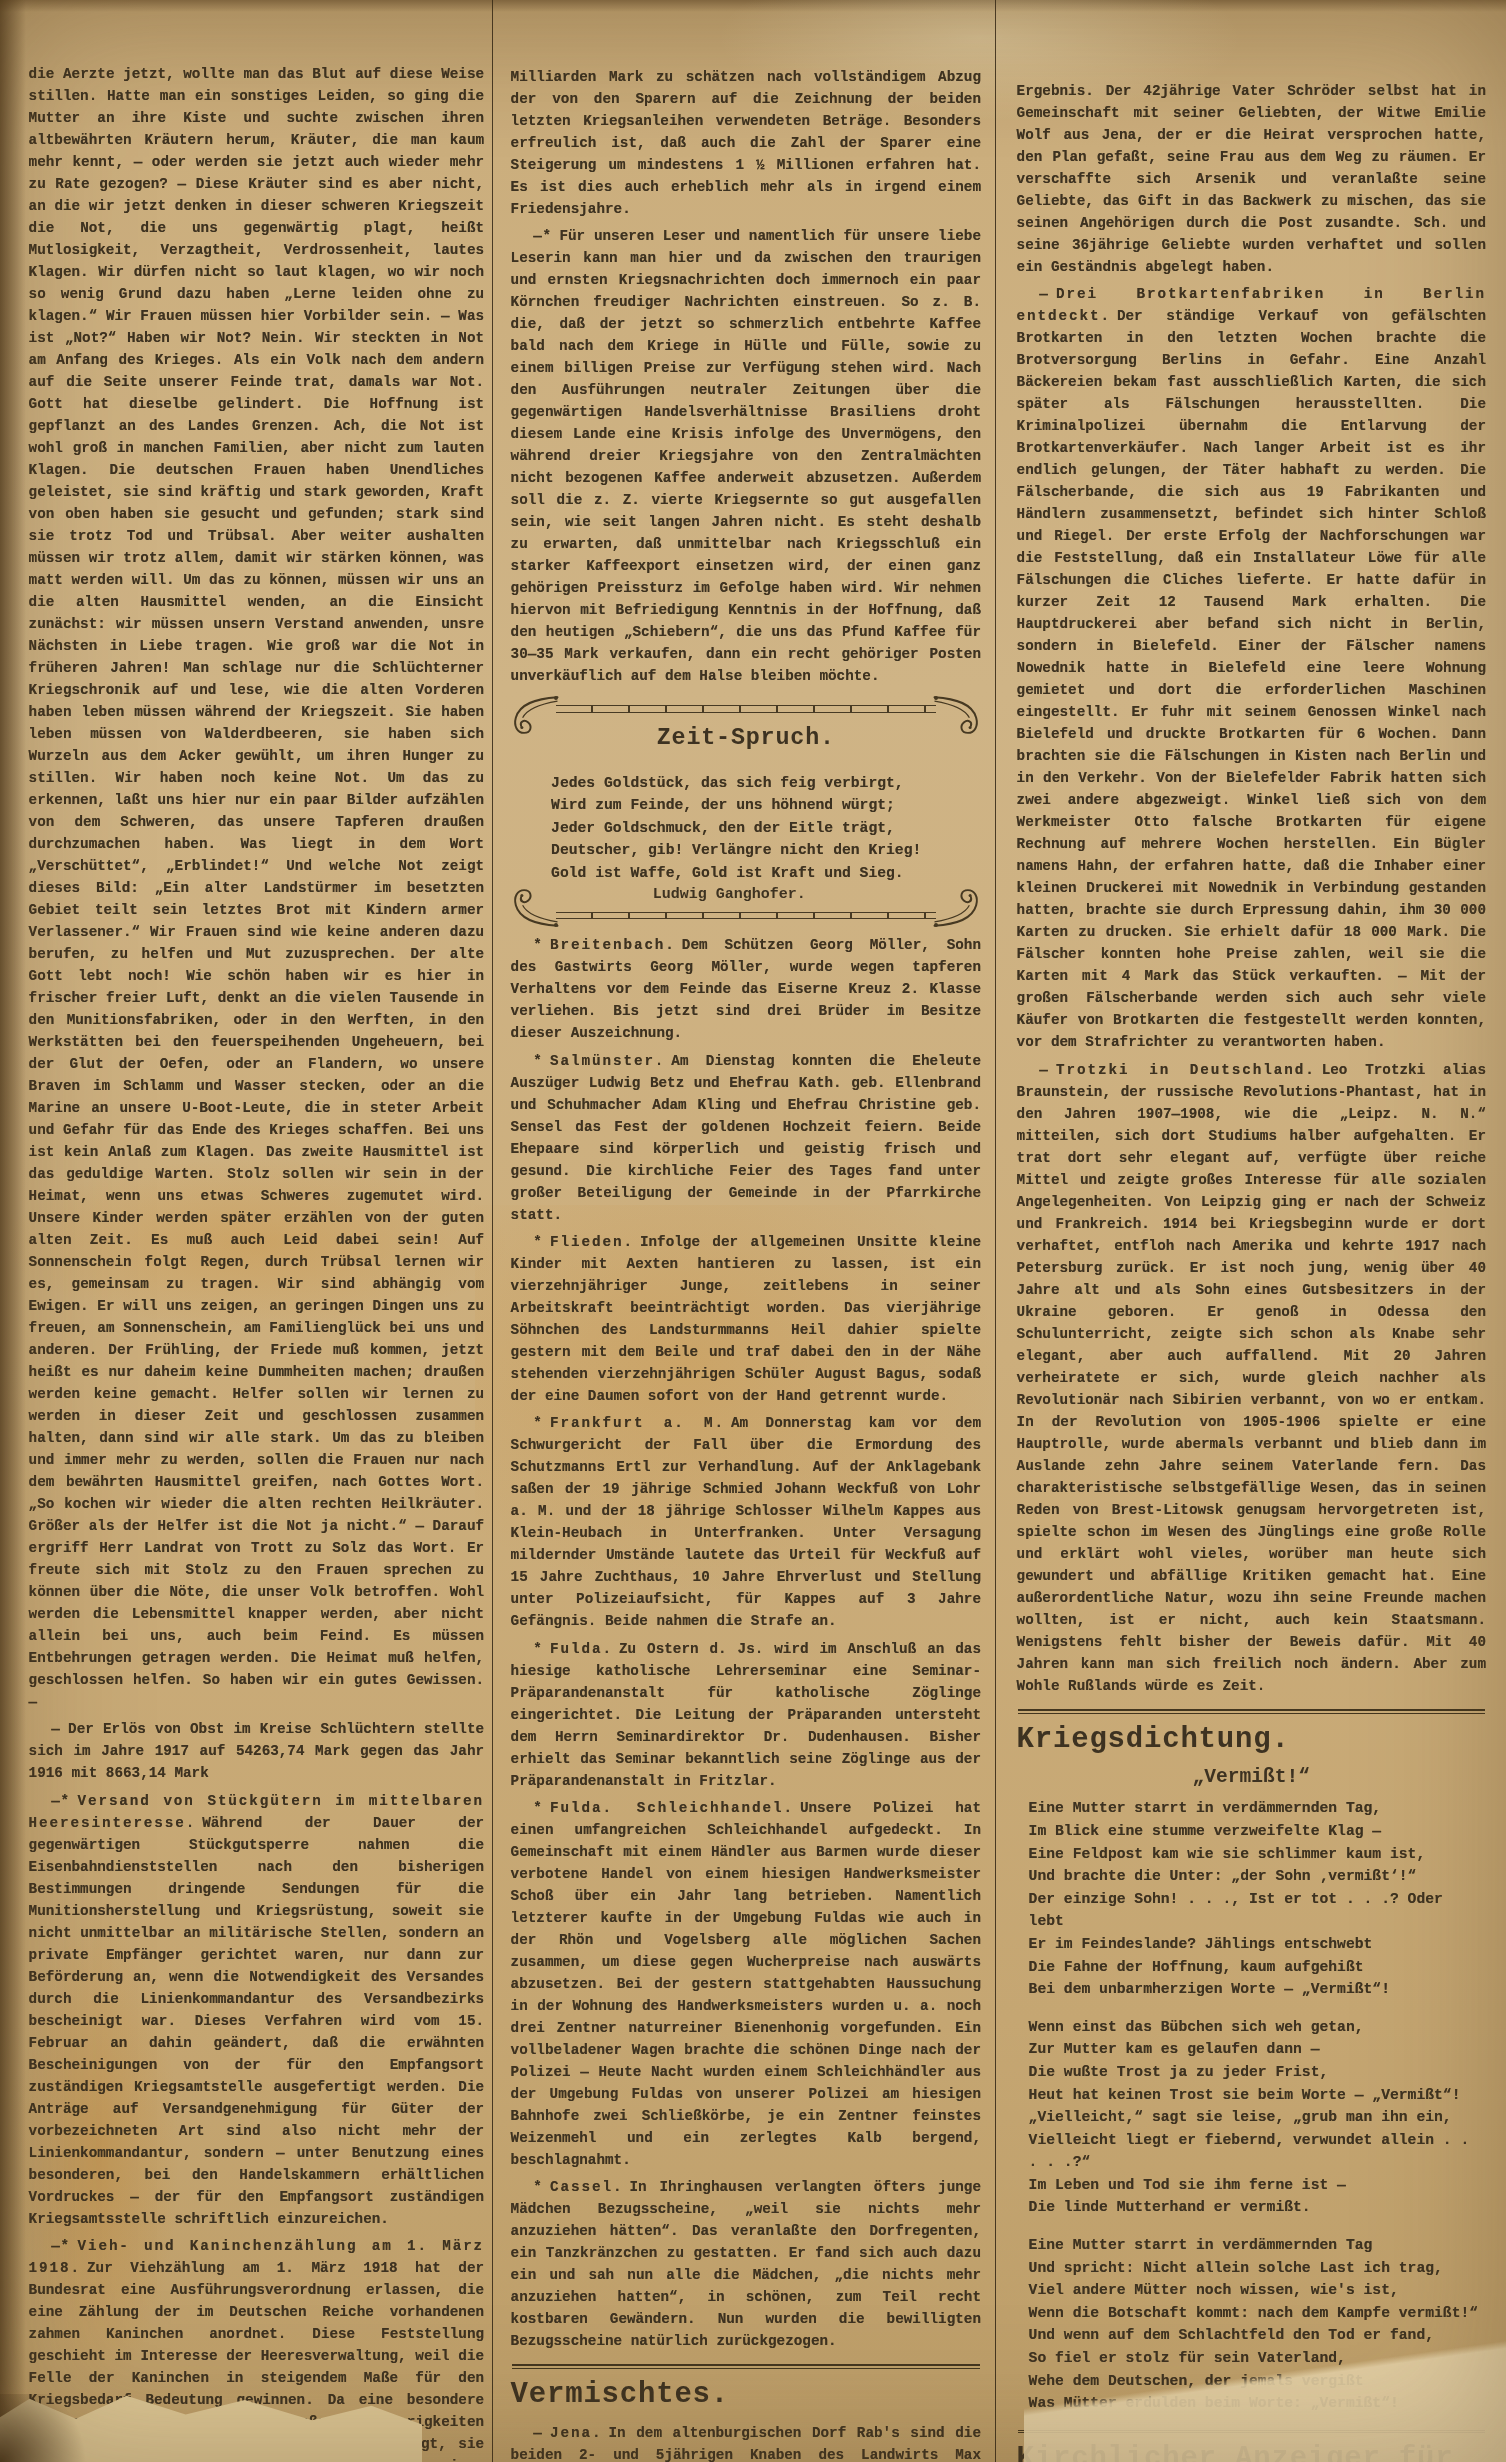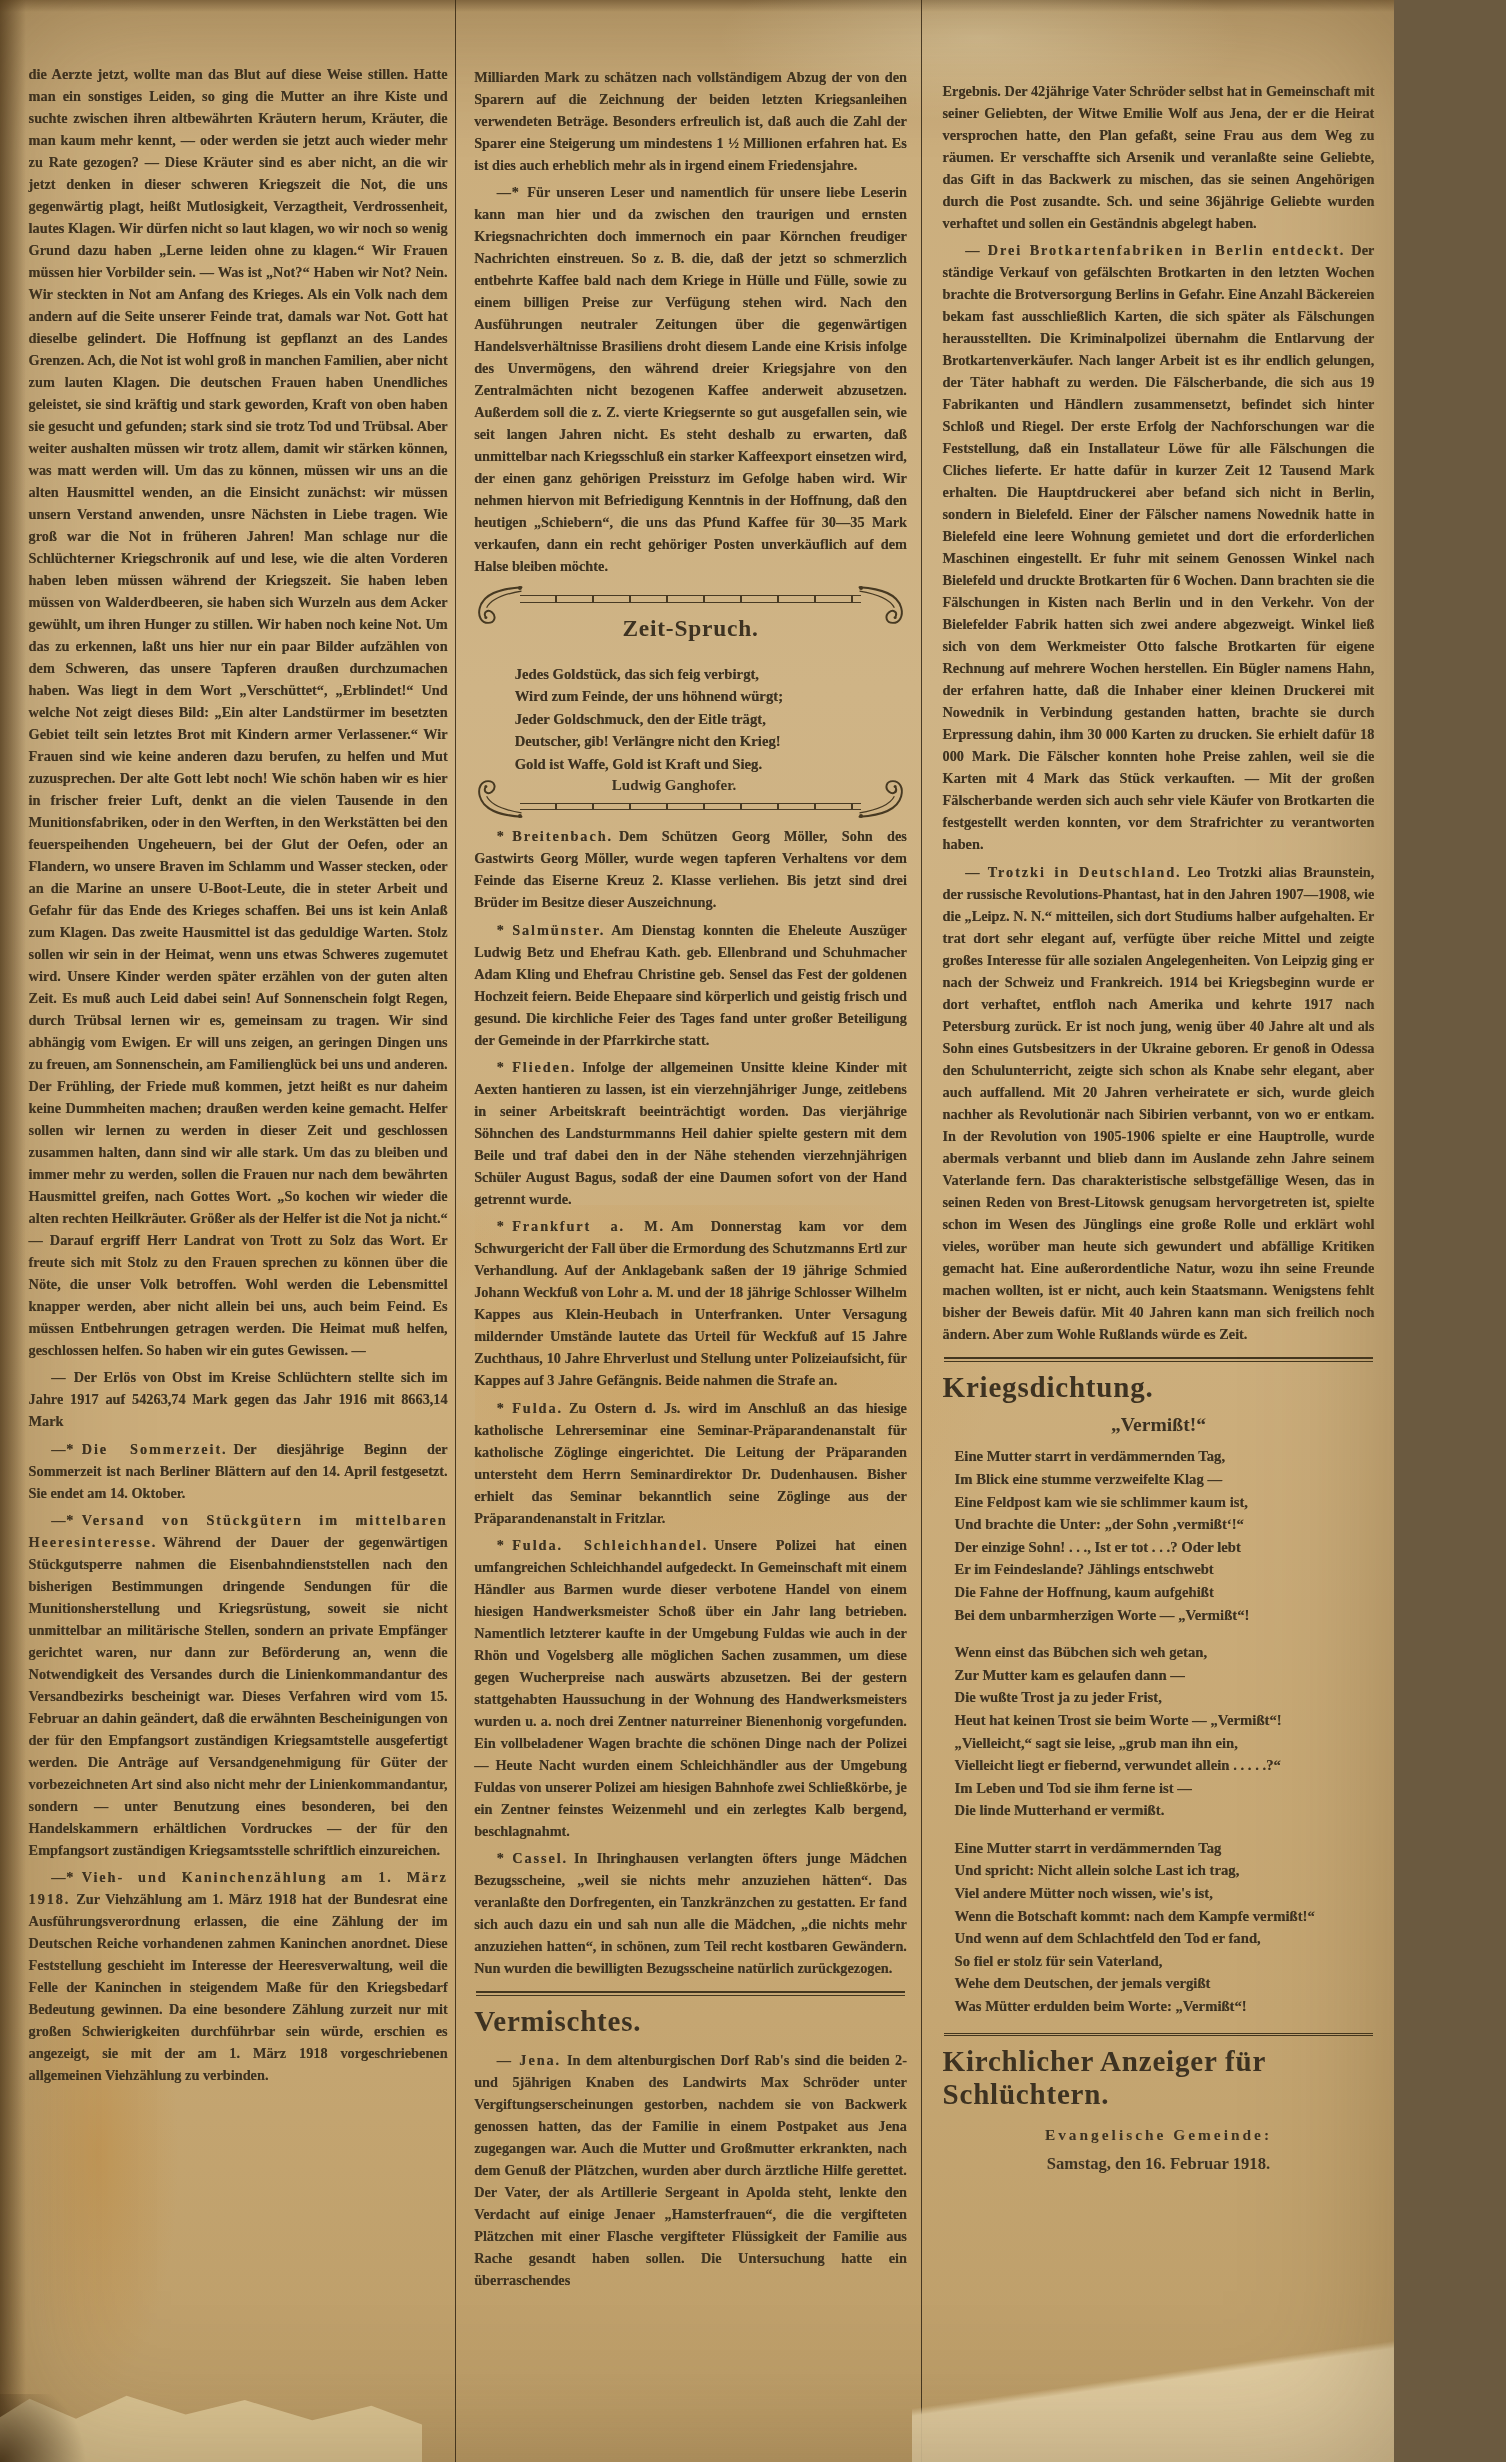--- a/index.html
+++ b/index.html
@@ -1,19 +1,19 @@
 <!DOCTYPE html>
 <html lang="de" style="font-size:12px"><head>
 <meta charset="utf-8">
 <style>
   html,body{margin:0;padding:0;background:#6b5a40;}
   .page{
-    position:relative;width:1394px;height:2462px;overflow:hidden;
+    position:relative;width:1506px;height:2462px;overflow:hidden;
     background:linear-gradient(180deg,#bfa170 0%,#cbae7d 6%,#cfb486 28%,#ccae7c 55%,#c5a672 82%,#bc9d68 100%);
-    font-family:Liberation Serif, serif;
+    font-family:Liberation Mono, monospace;
     color:#3d3221;
   }
   .page::after{content:'';position:absolute;inset:0;pointer-events:none;
     box-shadow:inset 0 0 143px rgba(88,62,28,.38);}
   
   .spine{position:absolute;left:0;top:0;bottom:0;width:25.6px;
     background:linear-gradient(90deg,rgba(74,52,24,.75),rgba(74,52,24,0));}
   .edge-top{position:absolute;top:0;left:0;right:0;height:12px;
     background:linear-gradient(rgba(88,62,30,.5),rgba(88,62,30,0));}
   .stain{position:absolute;pointer-events:none;}
@@ -74,21 +74,20 @@
   <div class="spine"></div>
   <div class="stain s1"></div>
   <div class="stain s2"></div>
   <div class="stain s3"></div>
   <div class="stain s4"></div>
 
   <div class="columns">
     <div class="col col1">
         <p class="para"><span>die Aerzte jetzt, wollte man das Blut auf diese Weise stillen. Hatte man ein sonstiges Leiden, so ging die Mutter an ihre Kiste und suchte zwischen ihren altbewährten Kräutern herum, Kräuter, die man kaum mehr kennt, — oder werden sie jetzt auch wieder mehr zu Rate gezogen? — Diese Kräuter sind es aber nicht, an die wir jetzt denken in dieser schweren Kriegszeit die Not, die uns gegenwärtig plagt, heißt Mutlosigkeit, Verzagtheit, Verdrossenheit, lautes Klagen. Wir dürfen nicht so laut klagen, wo wir noch so wenig Grund dazu haben „Lerne leiden ohne zu klagen.“ Wir Frauen müssen hier Vorbilder sein. — Was ist „Not?“ Haben wir Not? Nein. Wir steckten in Not am Anfang des Krieges. Als ein Volk nach dem andern auf die Seite unserer Feinde trat, damals war Not. Gott hat dieselbe gelindert. Die Hoffnung ist gepflanzt an des Landes Grenzen. Ach, die Not ist wohl groß in manchen Familien, aber nicht zum lauten Klagen. Die deutschen Frauen haben Unendliches geleistet, sie sind kräftig und stark geworden, Kraft von oben haben sie gesucht und gefunden; stark sind sie trotz Tod und Trübsal. Aber weiter aushalten müssen wir trotz allem, damit wir stärken können, was matt werden will. Um das zu können, müssen wir uns an die alten Hausmittel wenden, an die Einsicht zunächst: wir müssen unsern Verstand anwenden, unsre Nächsten in Liebe tragen. Wie groß war die Not in früheren Jahren! Man schlage nur die Schlüchterner Kriegschronik auf und lese, wie die alten Vorderen haben leben müssen während der Kriegszeit. Sie haben leben müssen von Walderdbeeren, sie haben sich Wurzeln aus dem Acker gewühlt, um ihren Hunger zu stillen. Wir haben noch keine Not. Um das zu erkennen, laßt uns hier nur ein paar Bilder aufzählen von dem Schweren, das unsere Tapferen draußen durchzumachen haben. Was liegt in dem Wort „Verschüttet“, „Erblindet!“ Und welche Not zeigt dieses Bild: „Ein alter Landstürmer im besetzten Gebiet teilt sein letztes Brot mit Kindern armer Verlassener.“ Wir Frauen sind wie keine anderen dazu berufen, zu helfen und Mut zuzusprechen. Der alte Gott lebt noch! Wie schön haben wir es hier in frischer freier Luft, denkt an die vielen Tausende in den Munitionsfabriken, oder in den Werften, in den Werkstätten bei den feuerspeihenden Ungeheuern, bei der Glut der Oefen, oder an Flandern, wo unsere Braven im Schlamm und Wasser stecken, oder an die Marine an unsere U-Boot-Leute, die in steter Arbeit und Gefahr für das Ende des Krieges schaffen. Bei uns ist kein Anlaß zum Klagen. Das zweite Hausmittel ist das geduldige Warten. Stolz sollen wir sein in der Heimat, wenn uns etwas Schweres zugemutet wird. Unsere Kinder werden später erzählen von der guten alten Zeit. Es muß auch Leid dabei sein! Auf Sonnenschein folgt Regen, durch Trübsal lernen wir es, gemeinsam zu tragen. Wir sind abhängig vom Ewigen. Er will uns zeigen, an geringen Dingen uns zu freuen, am Sonnenschein, am Familienglück bei uns und anderen. Der Frühling, der Friede muß kommen, jetzt heißt es nur daheim keine Dummheiten machen; draußen werden keine gemacht. Helfer sollen wir lernen zu werden in dieser Zeit und geschlossen zusammen halten, dann sind wir alle stark. Um das zu bleiben und immer mehr zu werden, sollen die Frauen nur nach dem bewährten Hausmittel greifen, nach Gottes Wort. „So kochen wir wieder die alten rechten Heilkräuter. Größer als der Helfer ist die Not ja nicht.“ — Darauf ergriff Herr Landrat von Trott zu Solz das Wort. Er freute sich mit Stolz zu den Frauen sprechen zu können über die Nöte, die unser Volk betroffen. Wohl werden die Lebensmittel knapper werden, aber nicht allein bei uns, auch beim Feind. Es müssen Entbehrungen getragen werden. Die Heimat muß helfen, geschlossen helfen. So haben wir ein gutes Gewissen. —</span></p>
         <p class="para item"><span class="lead">—</span><span>Der Erlös von Obst im Kreise Schlüchtern stellte sich im Jahre 1917 auf 54263,74 Mark gegen das Jahr 1916 mit 8663,14 Mark</span></p>
-        <p class="para item"><span class="lead">—*</span><span class="phead">Die Sommerzeit.</span><span>Der diesjährige Beginn der Sommerzeit ist nach Berliner Blättern auf den 14. April festgesetzt. Sie endet am 14. Oktober.</span></p>
         <p class="para item"><span class="lead">—*</span><span class="phead">Versand von Stückgütern im mittelbaren Heeresinteresse.</span><span>Während der Dauer der gegenwärtigen Stückgutsperre nahmen die Eisenbahndienststellen nach den bisherigen Bestimmungen dringende Sendungen für die Munitionsherstellung und Kriegsrüstung, soweit sie nicht unmittelbar an militärische Stellen, sondern an private Empfänger gerichtet waren, nur dann zur Beförderung an, wenn die Notwendigkeit des Versandes durch die Linienkommandantur des Versandbezirks bescheinigt war. Dieses Verfahren wird vom 15. Februar an dahin geändert, daß die erwähnten Bescheinigungen von der für den Empfangsort zuständigen Kriegsamtstelle ausgefertigt werden. Die Anträge auf Versandgenehmigung für Güter der vorbezeichneten Art sind also nicht mehr der Linienkommandantur, sondern — unter Benutzung eines besonderen, bei den Handelskammern erhältlichen Vordruckes — der für den Empfangsort zuständigen Kriegsamtsstelle schriftlich einzureichen.</span></p>
         <p class="para item"><span class="lead">—*</span><span class="phead">Vieh- und Kaninchenzählung am 1. März 1918.</span><span>Zur Viehzählung am 1. März 1918 hat der Bundesrat eine Ausführungsverordnung erlassen, die eine Zählung der im Deutschen Reiche vorhandenen zahmen Kaninchen anordnet. Diese Feststellung geschieht im Interesse der Heeresverwaltung, weil die Felle der Kaninchen in steigendem Maße für den Kriegsbedarf Bedeutung gewinnen. Da eine besondere Zählung zurzeit nur mit großen Schwierigkeiten durchführbar sein würde, erschien es angezeigt, sie mit der am 1. März 1918 vorgeschriebenen allgemeinen Viehzählung zu verbinden.</span></p>
       </div>
     <div class="col col2">
         <p class="para"><span>Milliarden Mark zu schätzen nach vollständigem Abzug der von den Sparern auf die Zeichnung der beiden letzten Kriegsanleihen verwendeten Beträge. Besonders erfreulich ist, daß auch die Zahl der Sparer eine Steigerung um mindestens 1 ½ Millionen erfahren hat. Es ist dies auch erheblich mehr als in irgend einem Friedensjahre.</span></p>
         <p class="para item"><span class="lead">—*</span><span>Für unseren Leser und namentlich für unsere liebe Leserin kann man hier und da zwischen den traurigen und ernsten Kriegsnachrichten doch immernoch ein paar Körnchen freudiger Nachrichten einstreuen. So z. B. die, daß der jetzt so schmerzlich entbehrte Kaffee bald nach dem Kriege in Hülle und Fülle, sowie zu einem billigen Preise zur Verfügung stehen wird. Nach den Ausführungen neutraler Zeitungen über die gegenwärtigen Handelsverhältnisse Brasiliens droht diesem Lande eine Krisis infolge des Unvermögens, den während dreier Kriegsjahre von den Zentralmächten nicht bezogenen Kaffee anderweit abzusetzen. Außerdem soll die z. Z. vierte Kriegsernte so gut ausgefallen sein, wie seit langen Jahren nicht. Es steht deshalb zu erwarten, daß unmittelbar nach Kriegsschluß ein starker Kaffeexport einsetzen wird, der einen ganz gehörigen Preissturz im Gefolge haben wird. Wir nehmen hiervon mit Befriedigung Kenntnis in der Hoffnung, daß den heutigen „Schiebern“, die uns das Pfund Kaffee für 30—35 Mark verkaufen, dann ein recht gehöriger Posten unverkäuflich auf dem Halse bleiben möchte.</span></p>
         <div class="ornbox">
           <span class="orn-corner tl"><svg viewBox="0 0 66 66" xmlns="http://www.w3.org/2000/svg">
               <path d="M64 3 C34 5 14 12 9 30 C6 41 11 50 20 50 C29 50 31 41 25 36 C20 32 14 35 16 41" fill="none" stroke="#463922" stroke-width="2.6" stroke-linecap="round"></path>
               <path d="M64 8 C40 12 24 18 18 30" fill="none" stroke="#463922" stroke-width="1.6"></path>

